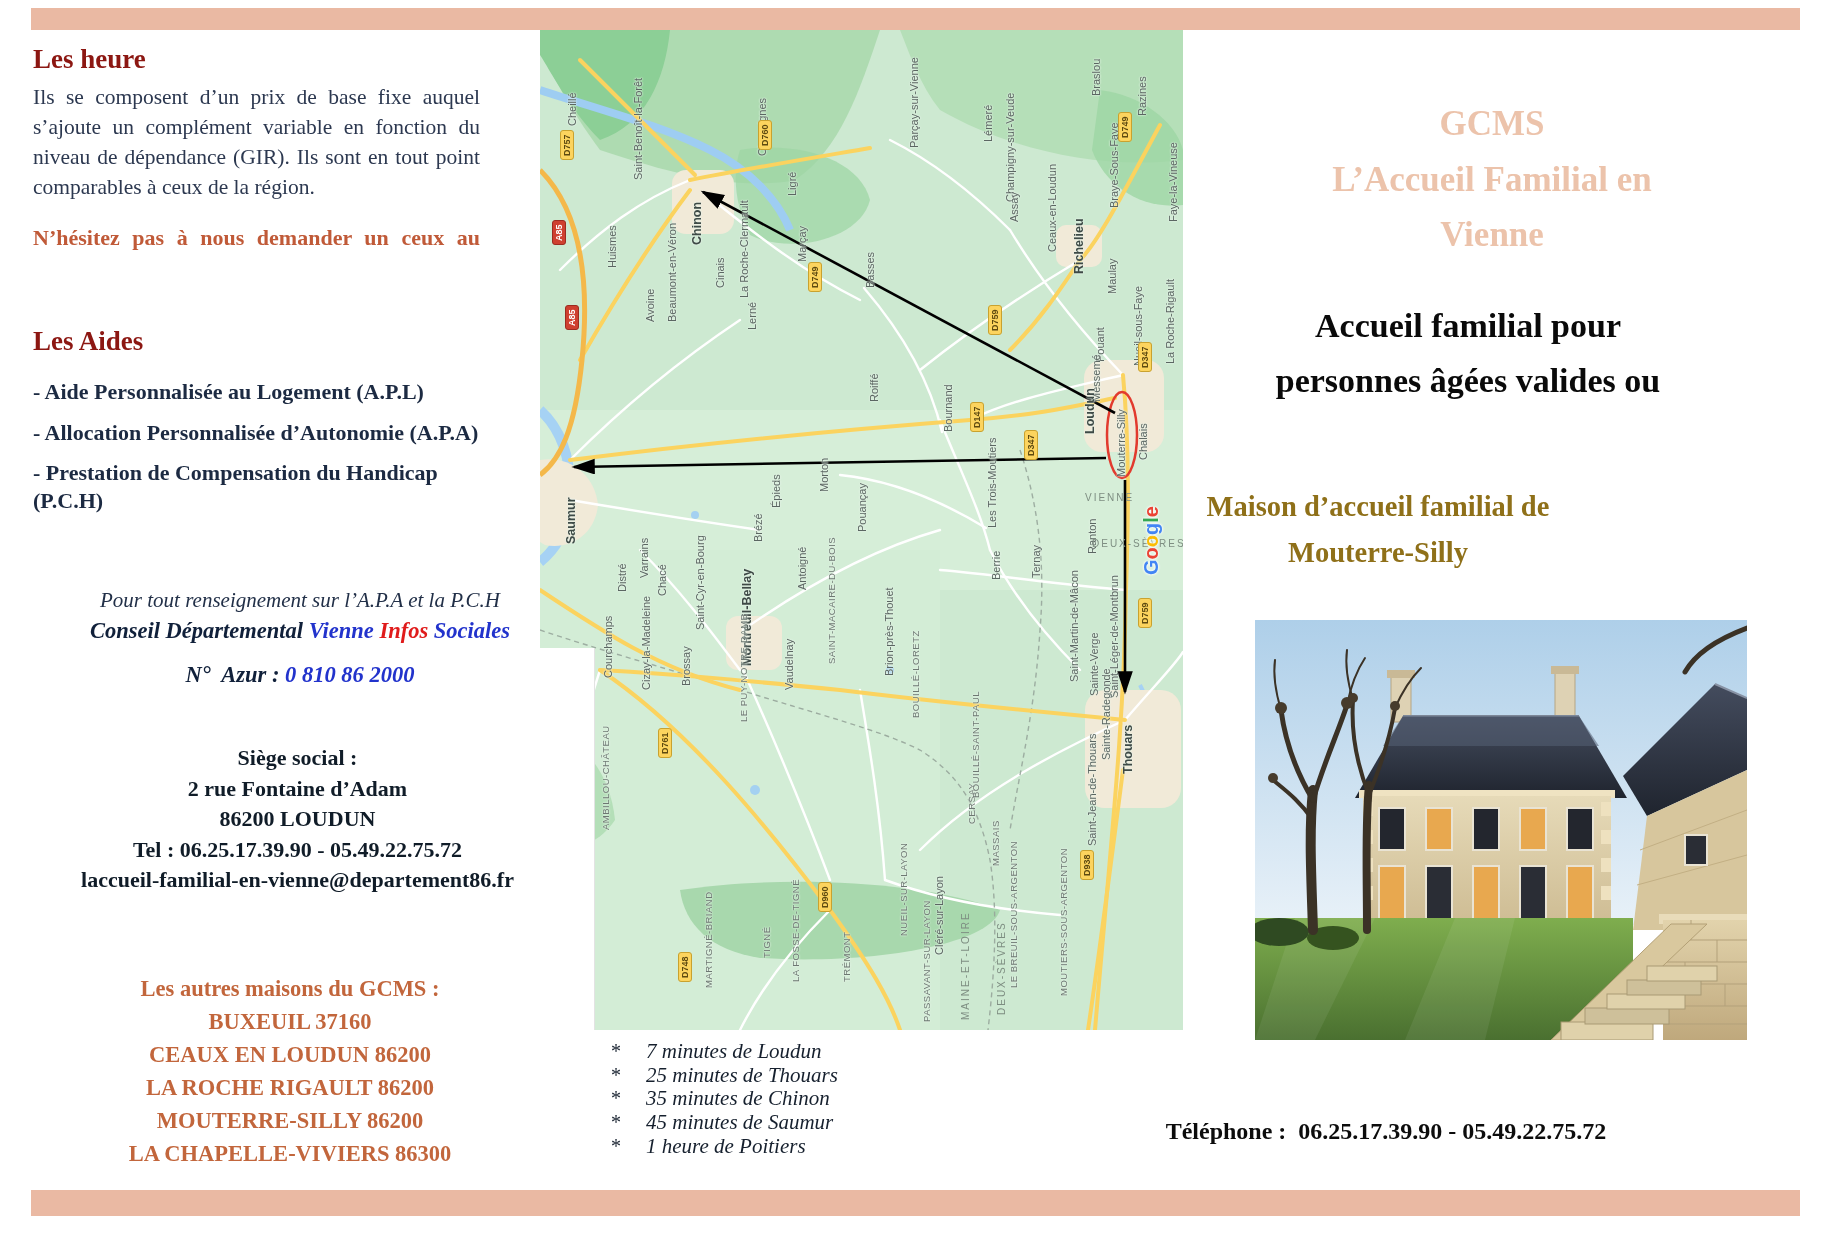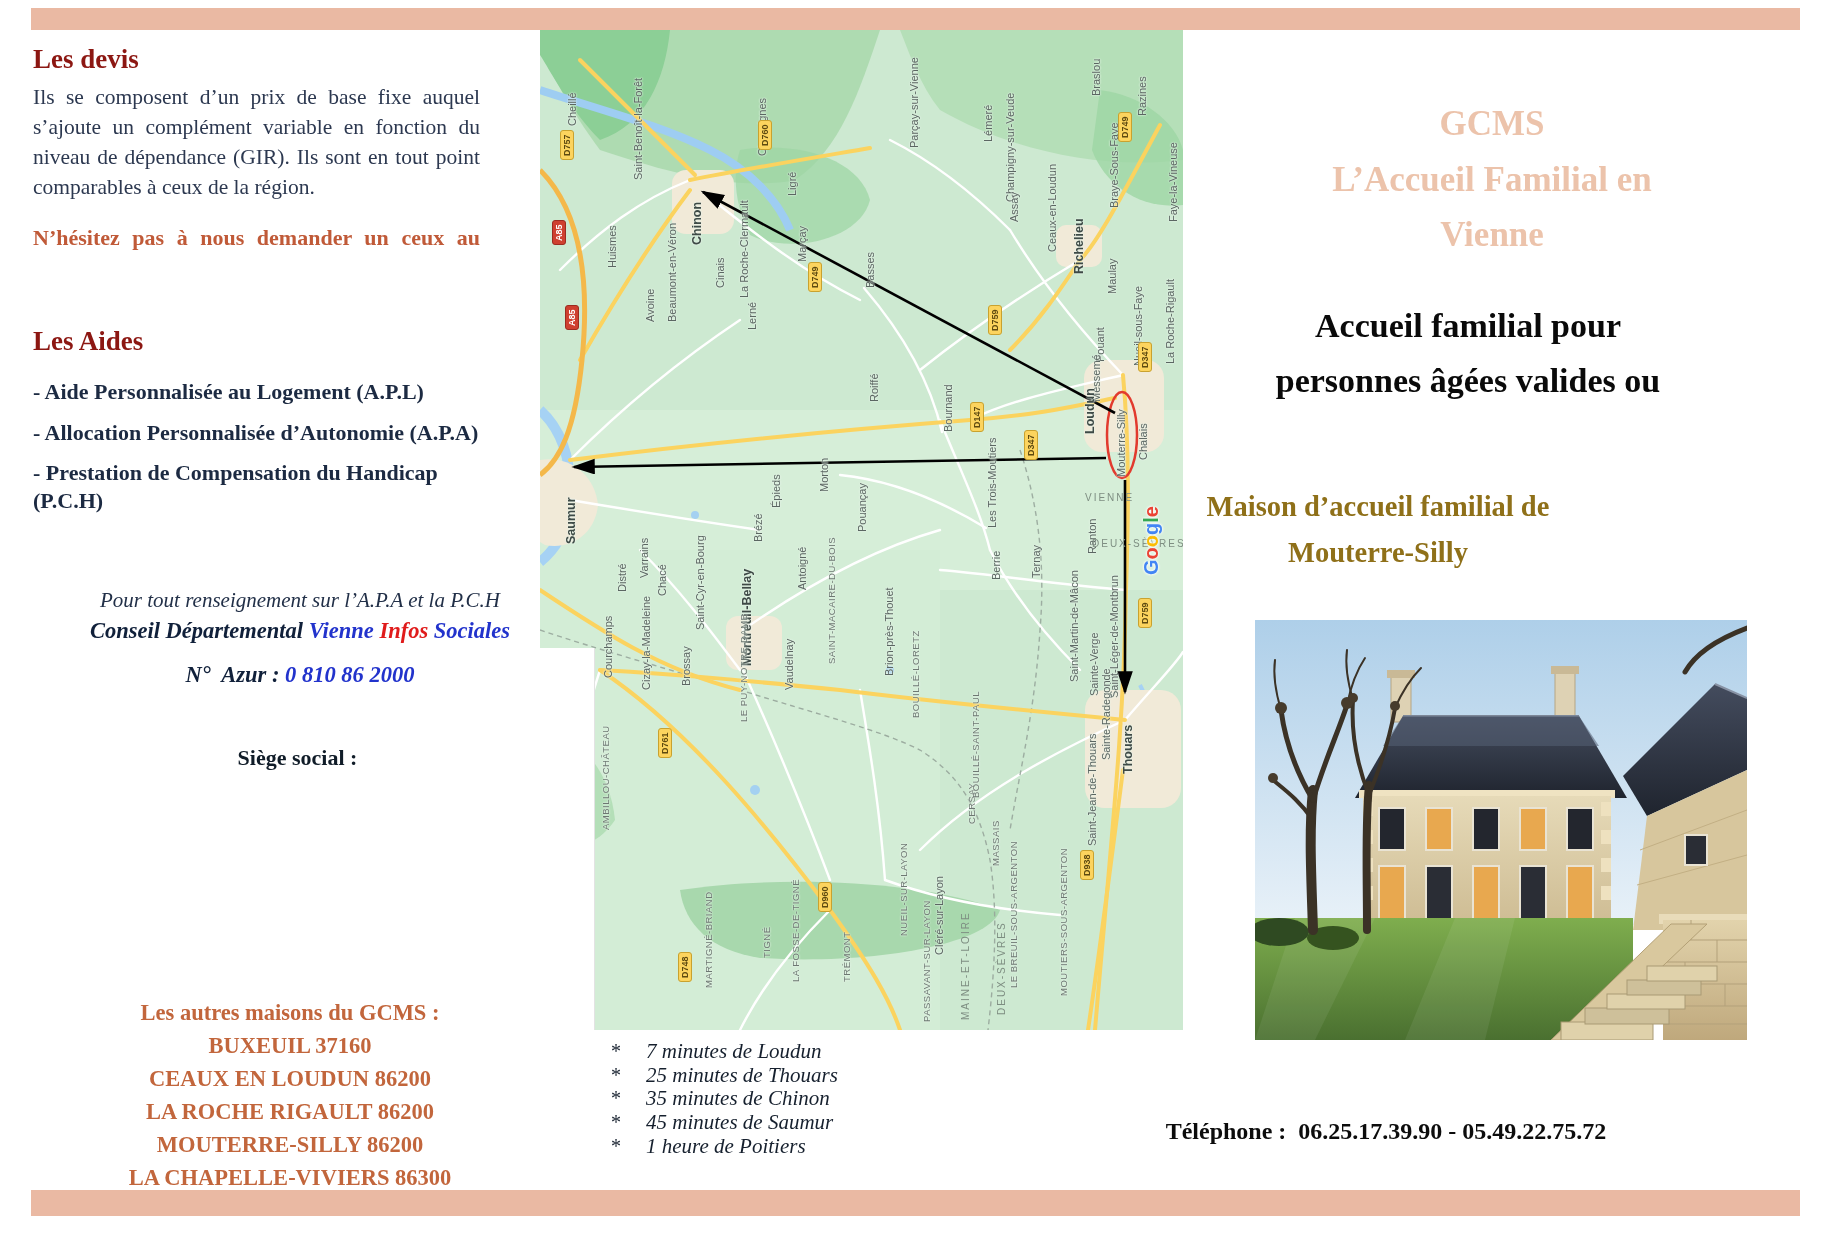--- a/index.html
+++ b/index.html
@@ -24,21 +24,21 @@
   .tarifs-highlight{left:33px;top:222px;width:447px;font-size:22px;line-height:31px;font-weight:bold;color:var(--orange);}
   .tarifs-highlight .line:first-child{text-align:justify;text-align-last:justify;}
   .aides-heading{top:326px;}
   .aides-list{left:33px;top:378px;width:478px;font-size:22px;line-height:27.5px;font-weight:bold;color:#1c2a42;}
   .aides-list .line{margin-bottom:13px;}
   .note-italic{left:20px;top:588px;width:560px;text-align:center;font-style:italic;font-size:21px;color:#223048;}
   .conseil-line{left:20px;top:618px;width:560px;text-align:center;font-style:italic;font-weight:bold;font-size:22.5px;color:#10203a;}
   .azur-line{left:20px;top:650px;width:560px;text-align:center;font-style:italic;font-weight:bold;font-size:22.5px;color:#10203a;white-space:pre-wrap;margin-top:12px;}
   .azur-number{color:var(--blue);}
   .siege{left:25px;top:743px;width:545px;text-align:center;font-weight:bold;font-size:22px;line-height:30.5px;color:#101c28;}
-  .autres{left:20px;top:972px;width:540px;text-align:center;font-weight:bold;font-size:22.5px;line-height:33px;color:var(--sienna);margin-top:24px;}
+  .autres{left:20px;top:972px;width:540px;text-align:center;font-weight:bold;font-size:22.5px;line-height:33px;color:var(--sienna);}
 
   
   .map{left:540px;top:30px;width:643px;height:1000px;background:#cde9d1;overflow:hidden;}
   .map svg{position:absolute;left:0;top:0;}
   #map-labels{position:absolute;left:0;top:0;width:100%;height:100%;}
   .vlabel{position:absolute;transform-origin:0 0;transform:rotate(-90deg);white-space:nowrap;}
   .map-label{position:absolute;transform-origin:0 0;transform:rotate(-90deg);white-space:nowrap;
              font-family:"Liberation Sans","DejaVu Sans",sans-serif;font-size:11px;color:var(--map_label);
              text-shadow:0 0 2px #e8f4ea,0 0 2px #e8f4ea;}
   .map-label.big{font-size:12.5px;font-weight:bold;color:#3e4a46;}
@@ -67,39 +67,45 @@
   .phone-line{left:1136px;top:1118px;width:500px;text-align:center;font-weight:bold;font-size:24px;color:#0c0c0c;white-space:pre-wrap;}
 </style>
 </head>
 <body>
 
 <div class="page">
   <div class="bar top"></div>
   <div class="bar bottom"></div>
 
   <section>
-    <div class="abs tarifs-heading">Les devis</div>
+    <div class="abs tarifs-heading">Les heure</div>
     <div class="abs tarifs-body">Ils se composent d’un prix de base fixe auquel s’ajoute un complément variable en fonction du niveau de dépendance (GIR). Ils sont en tout point comparables à ceux de la région.</div>
     <div class="abs tarifs-highlight">
         <div class="line">N’hésitez pas à nous demander un ceux au</div>
       </div>
 
     <div class="abs aides-heading">Les Aides</div>
     <div class="abs aides-list">
         <div class="line">- Aide Personnalisée au Logement (A.P.L)</div>
         <div class="line">- Allocation Personnalisée d’Autonomie (A.P.A)</div>
         <div class="line">- Prestation de Compensation du Handicap (P.C.H)</div>
       </div>
 
     <div class="abs note-italic">Pour tout renseignement sur l’A.P.A et la P.C.H</div>
     <div class="abs conseil-line"><span>Conseil Départemental </span><span><span style="color: rgb(34, 51, 204);">Vienne </span><span style="color: rgb(224, 27, 27);">Infos </span><span style="color: rgb(34, 51, 204);">Sociales</span></span></div>
     <div class="abs azur-line"><span>N°  Azur : </span><span class="azur-number">0 810 86 2000</span></div>
 
     <div class="abs siege">
       <div>Siège social :</div>
+      <div>
+          <div class="line">2 rue Fontaine d’Adam</div>
+          <div class="line">86200 LOUDUN</div>
+          <div class="line">Tel : 06.25.17.39.90 - 05.49.22.75.72</div>
+          <div class="line">laccueil-familial-en-vienne@departement86.fr</div>
+        </div>
     </div>
 
     <div class="abs autres">
       <div>Les autres maisons du GCMS :</div>
       <div>
           <div class="line">BUXEUIL 37160</div>
           <div class="line">CEAUX EN LOUDUN 86200</div>
           <div class="line">LA ROCHE RIGAULT 86200</div>
           <div class="line">MOUTERRE-SILLY 86200</div>
           <div class="line">LA CHAPELLE-VIVIERS 86300</div>

